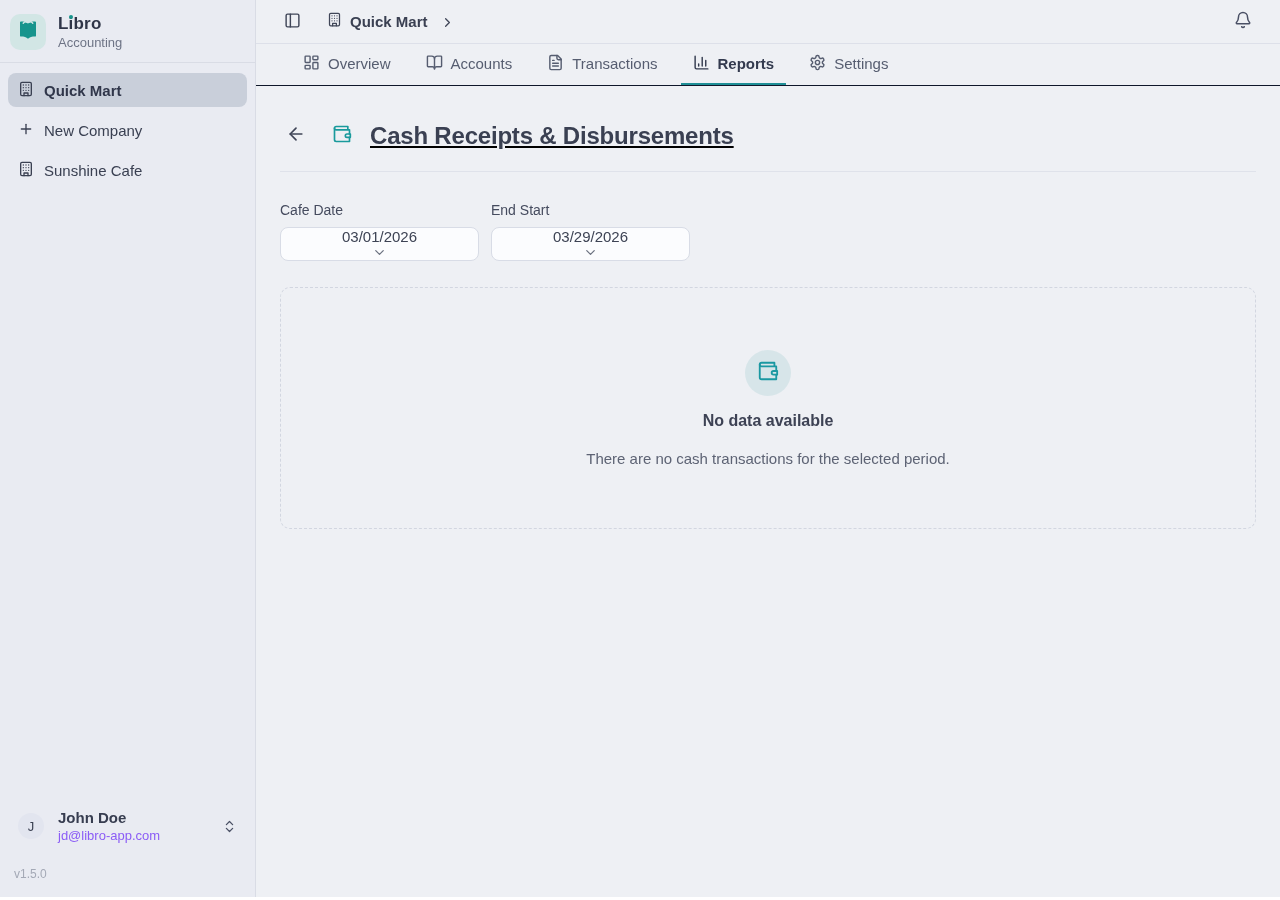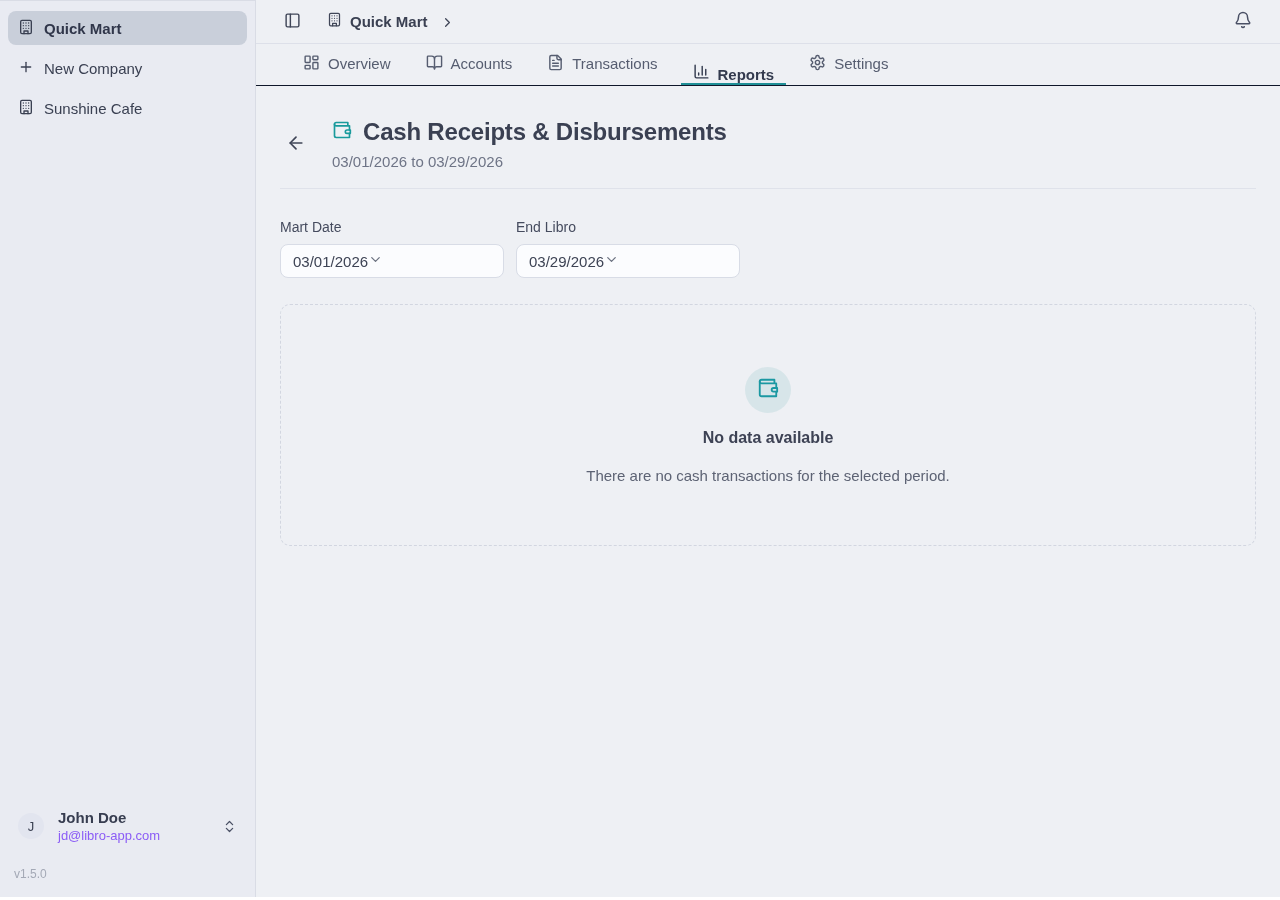--- a/index.html
+++ b/index.html
@@ -37,50 +37,65 @@
   .breadcrumb { display:flex; align-items:center; gap:8px; margin-left:22px; }
   .breadcrumb svg { width:15px; height:15px; color:#3f4557; }
   .crumb-name { font-size:15px; font-weight:600; color:#3a4052; }
   .crumb-chevron { width:14px; height:14px; color:#a7acba; margin-left:4px; }
   .bell-btn { margin-left:auto; color:#4a5065; }
   .bell-btn svg { width:18px; height:18px; }
 
   .tabbar { display:flex; align-items:stretch; height:42px; padding-left:35px; border-bottom:1px solid #0f172a; }
   .tab { display:flex; align-items:center; gap:8px; padding:0 12px; margin-right:11px; font-size:15px; color:#565d70; border-bottom:2px solid transparent; cursor:pointer; }
   .tab svg { width:17px; height:17px; }
-  .tab.active { color:#333a4e; font-weight:600; border-bottom-color:#1f8f96;align-items:flex-end; }
+  .tab.active { color:#333a4e; font-weight:600; border-bottom-color:#1f8f96; }
 
   .content { padding:24px 24px 0 24px; }
   .report-header { display:flex; align-items:center; gap:20px; margin-top:8px; }
   .back-btn { background:none; border:none; cursor:pointer; color:#3f4557; padding:6px; display:flex; }
   .back-btn svg { width:20px; height:20px; }
-  .title-row { display:flex; align-items:center; gap:11px; }
+  .title-row { display:flex; align-items:center; gap:18px;text-decoration:underline; }
   .title-row svg { width:20px; height:20px; color:#199a9c; }
   .report-title { font-size:24px; font-weight:700; color:#3a4052; letter-spacing:-0.2px; }
   .report-sub { font-size:15px; color:#6e7486; margin-top:7px; }
   .rule { height:1px; background:#dfe2ea; margin-top:18px; }
 
   .filters { display:flex; gap:12px; margin-top:30px; }
   .field-label { font-size:14px; font-weight:500; color:#454b5e; margin-bottom:9px; }
-  .select { width:224px; height:34px; background:#fbfcfe; border:1px solid #d8dce6; border-radius:8px; display:flex; align-items:center; padding:0 12px; cursor:pointer; }
+  .select { width:199px; height:34px; background:#fbfcfe; border:1px solid #d8dce6; border-radius:8px; display:flex; align-items:center; padding:0 12px; cursor:pointer;flex-direction:column; }
   .select-value { font-size:15px; color:#3d4354; }
   .select svg { width:15px; height:15px; color:#6b7280; margin-left:auto; }
 
   .empty-box { margin-top:26px; height:242px; border:1.5px dashed #d2d6e0; border-radius:10px; display:flex; flex-direction:column; align-items:center; justify-content:center; }
   .empty-icon-circle { width:46px; height:46px; border-radius:50%; background:#d7e5e9; display:flex; align-items:center; justify-content:center; margin-bottom:16px; }
   .empty-icon-circle svg { width:22px; height:22px; color:#1b98a2; }
   .empty-title { font-size:16px; font-weight:700; color:#3d4254; }
   .empty-msg { font-size:15px; color:#5d6374; margin-top:20px; }
 </style>
 </head>
 <body>
 
 <div class="app">
 
   <aside class="sidebar">
+    <div class="logo-row">
+      <div class="logo-box">
+        <span>
+          <svg viewBox="0 0 24 24" fill="#17948c" stroke="none">
+              <path d="M12 5.6C10.3 4 8.1 3.4 4.9 3.4c-.5 0-.9.4-.9.9v13.4c0 .5.4.9.9.9 3.2 0 5.4.6 7.1 2.1 1.7-1.5 3.9-2.1 7.1-2.1.5 0 .9-.4.9-.9V4.3c0-.5-.4-.9-.9-.9-3.2 0-5.4.6-7.1 2.2z"></path>
+              <path d="M7.2 5.2c1.3-1.6 3.1-1.9 4.8-.7 1.7-1.2 3.5-.9 4.8.7" fill="none" stroke="#d2e6e5" stroke-width="1.4" stroke-linecap="round"></path>
+            </svg>
+        </span>
+      </div>
+      <div class="brand">
+        <div class="brand-name">Libro</div>
+        <div class="brand-dot"></div>
+        <div class="brand-sub">Accounting</div>
+      </div>
+    </div>
     <div class="sidebar-divider"></div>
 
     <nav class="nav">
 
       <div class="company selected">
         <span>
           <svg viewBox="0 0 24 24" fill="none" stroke="currentColor" stroke-width="2" stroke-linecap="round" stroke-linejoin="round">
               <rect width="16" height="20" x="4" y="2" rx="2"></rect>
               <path d="M9 22v-4h6v4"></path>
               <path d="M8 6h.01M16 6h.01M12 6h.01M12 10h.01M12 14h.01M16 10h.01M16 14h.01M8 10h.01M8 14h.01"></path>
@@ -234,39 +249,38 @@
           <div class="title-row">
             <span>
               <svg viewBox="0 0 24 24" fill="none" stroke="currentColor" stroke-width="2" stroke-linecap="round" stroke-linejoin="round">
                   <path d="M21 12V7H5a2 2 0 0 1 0-4h14v4"></path>
                   <path d="M3 5v14a2 2 0 0 0 2 2h16v-5"></path>
                   <path d="M18 12a2 2 0 0 0 0 4h4v-4Z"></path>
                 </svg>
             </span>
             <h1 class="report-title">Cash Receipts &amp; Disbursements</h1>
           </div>
-          <div class="report-sub">03/01/2026 to 03/29/2026</div>
         </div>
       </div>
       <div class="rule"></div>
 
       <div class="filters">
         <div>
-          <div class="field-label">Mart Date</div>
+          <div class="field-label">Cafe Date</div>
           <div class="select">
             <span class="select-value">03/01/2026</span>
             <span>
               <svg viewBox="0 0 24 24" fill="none" stroke="currentColor" stroke-width="2" stroke-linecap="round" stroke-linejoin="round">
                   <path d="m6 9 6 6 6-6"></path>
                 </svg>
             </span>
           </div>
         </div>
         <div>
-          <div class="field-label">End Libro</div>
+          <div class="field-label">End Start</div>
           <div class="select">
             <span class="select-value">03/29/2026</span>
             <span>
               <svg viewBox="0 0 24 24" fill="none" stroke="currentColor" stroke-width="2" stroke-linecap="round" stroke-linejoin="round">
                   <path d="m6 9 6 6 6-6"></path>
                 </svg>
             </span>
           </div>
         </div>
       </div>

